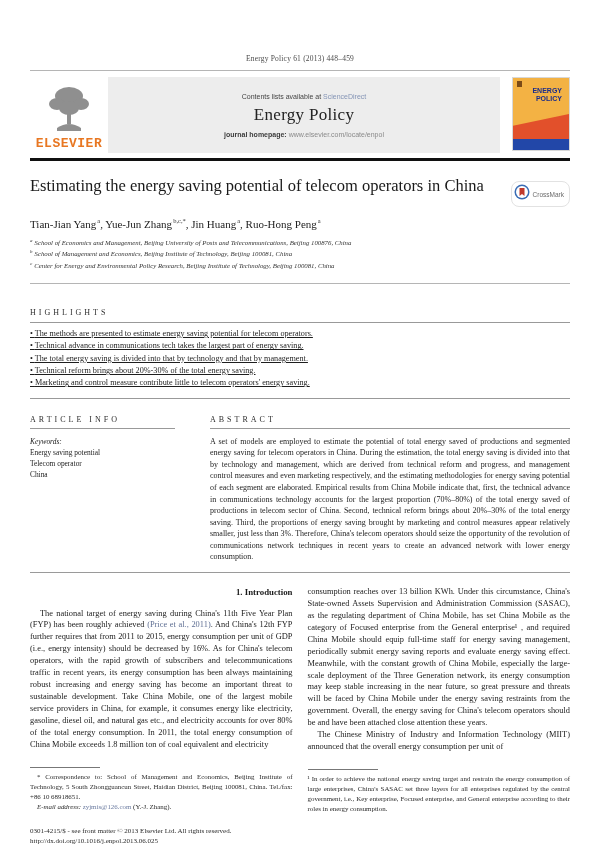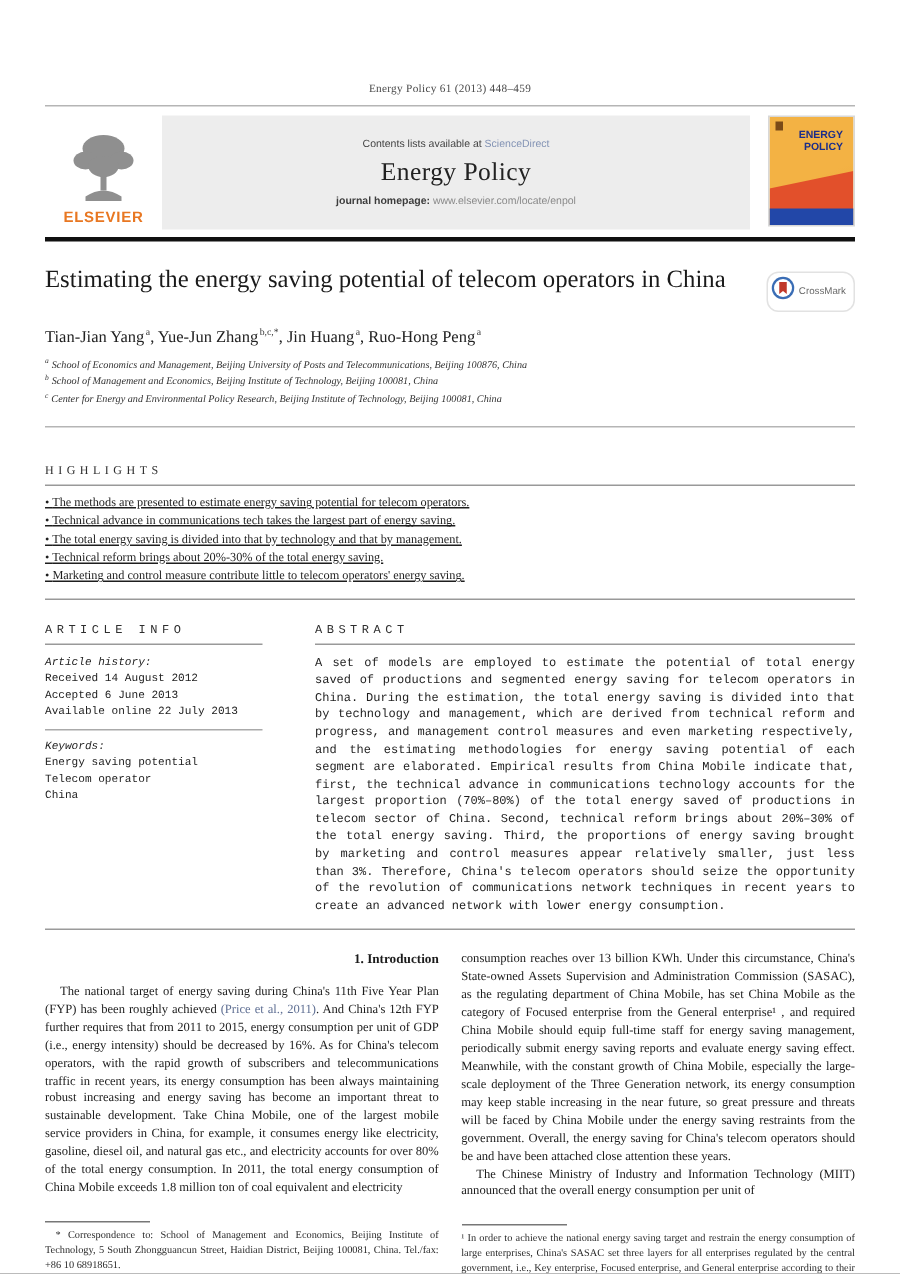--- a/index.html
+++ b/index.html
@@ -8,21 +8,21 @@
     width:600px; height:849px; background:#ffffff; margin:0 auto;
     font-family:"Liberation Serif","DejaVu Serif",serif; color:#1c1c1c;
     padding:54px 30px 20px 30px; overflow:hidden; position:relative;
   }
   
   .journal-ref { text-align:center; font-size:7.5px; color:#4a4a4a; letter-spacing:.2px; }
   .rule-thin { border:none; border-top:1px solid #b5b5b5; margin-top:7px; }
   
   .banner { display:flex; margin-top:6px; height:76px; }
   .logo-col { width:78px; display:flex; flex-direction:column; align-items:center; justify-content:flex-end; padding-bottom:2px; }
-  .elsevier-word { font-family:Liberation Sans, sans-serif; font-weight:bold; color:#e87722; font-size:10px; letter-spacing:.5px; }
+  .elsevier-word { font-family:Liberation Mono, monospace; font-weight:bold; color:#e87722; font-size:13px; letter-spacing:.5px; }
   .banner-mid { flex:1; background:#ededed; display:flex; flex-direction:column; align-items:center; justify-content:center; padding:4px 0; }
   .contents-line { font-family:"Liberation Sans","DejaVu Sans",sans-serif; font-size:7px; color:#444; }
   .sciencedirect { color:#8494b5; }
   .banner-title { font-size:17px; color:#222; margin:5px 0 6px 0; letter-spacing:.3px; }
   .homepage-line { font-family:"Liberation Sans","DejaVu Sans",sans-serif; font-size:7px; color:#444; }
   .homepage-label { font-weight:bold; color:#3c3c3c; }
   .homepage-url { color:#8a8a8a; }
   .cover-col { width:70px; display:flex; justify-content:flex-end; }
   .cover { width:58px; height:74px; position:relative; background:linear-gradient(160deg,#f3b244 55%,#eda23a 100%); overflow:hidden; border:1px solid #d8d8d8; }
   .cover-mini-mark { position:absolute; top:3px; left:4px; width:5px; height:6px; background:#7a4a17; }
@@ -42,21 +42,21 @@
   .affils { margin-top:7px; font-size:6.8px; font-style:italic; color:#333; line-height:1.55; }
   .affil sup { font-size:5px; margin-right:2px; }
   
   .spaced-head { font-size:8px; letter-spacing:3px; color:#2e2e2e; }
   .highlights { margin-top:24px; }
   .hl-rule { border:none; border-top:1px solid #999; margin-top:5px; }
   .hl-list { margin-top:5px; font-size:8.2px; line-height:1.5; color:#1e1e1e;text-decoration:underline; }
   .hl-item { padding-left:9px; text-indent:-9px; }
   .hl-item::before { content:"• "; }
   
-  .meta-row { display:flex; margin-top:16px;font-family:Liberation Mono, monospace; }
+  .meta-row { display:flex; margin-top:16px; }
   .info-col { width:158px; flex-shrink:0; }
   .abs-col { flex:1; padding-left:22px; }
   .head-underline { display:block; border:none; border-top:1px solid #999; margin-top:4px; }
   .info-block { margin-top:7px; font-size:7.4px; line-height:1.5; color:#222; }
   .info-label { font-style:italic; }
   .info-history { border-bottom:1px solid #aaa; padding-bottom:5px; margin-bottom:6px; width:92%; }
   .abstract-text { margin-top:7px; font-size:8px; line-height:1.45; text-align:justify; color:#1e1e1e; }
   .copyright { font-size:8px; text-align:right; margin-top:2px; color:#1e1e1e; }
   .rule-section { border:none; border-top:1.5px solid #9a9a9a; margin-top:9px; }
   
@@ -158,26 +158,20 @@
       <div class="hl-item">Marketing and control measure contribute little to telecom operators' energy saving.</div>
     </div>
     <hr class="hl-rule" style="margin-top:8px;">
   </div>
 
   <div class="meta-row">
     <div class="info-col">
       <div class="spaced-head">ARTICLE INFO</div>
       <hr class="head-underline" style="width:92%;">
       <div class="info-block">
-        <div class="info-history">
-          <div class="info-label">Article history:</div>
-          <div>Received 14 August 2012</div>
-          <div>Accepted 6 June 2013</div>
-          <div>Available online 22 July 2013</div>
-        </div>
         <div class="info-label">Keywords:</div>
         <div>Energy saving potential</div>
         <div>Telecom operator</div>
         <div>China</div>
       </div>
     </div>
     <div class="abs-col">
       <div class="spaced-head">ABSTRACT</div>
       <hr class="head-underline">
       <div class="abstract-text">A set of models are employed to estimate the potential of total energy saved of productions and segmented energy saving for telecom operators in China. During the estimation, the total energy saving is divided into that by technology and management, which are derived from technical reform and progress, and management control measures and even marketing respectively, and the estimating methodologies for energy saving potential of each segment are elaborated. Empirical results from China Mobile indicate that, first, the technical advance in communications technology accounts for the largest proportion (70%–80%) of the total energy saved of productions in telecom sector of China. Second, technical reform brings about 20%–30% of the total energy saving. Third, the proportions of energy saving brought by marketing and control measures appear relatively smaller, just less than 3%. Therefore, China's telecom operators should seize the opportunity of the revolution of communications network techniques in recent years to create an advanced network with lower energy consumption.</div>

